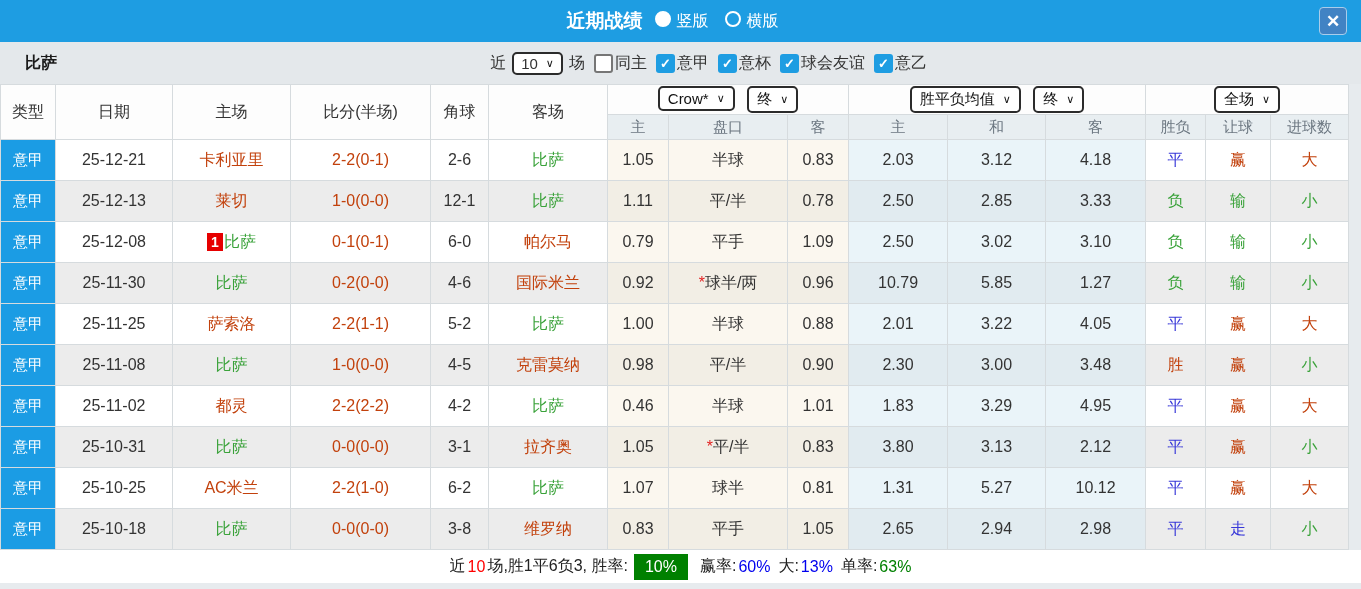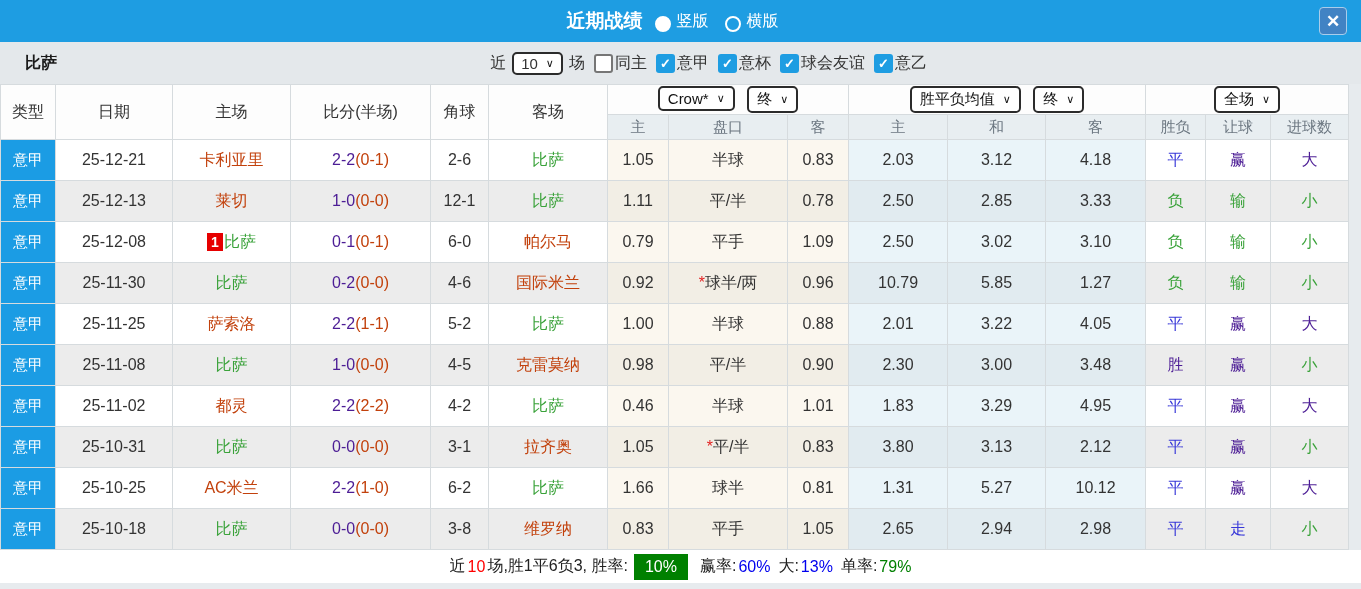--- a/index.html
+++ b/index.html
@@ -4,21 +4,21 @@
 <style>
   * { box-sizing: border-box; }
   html,body { margin:0; padding:0; }
   body {
     width:1361px; height:589px; overflow:hidden; position:relative;
     font-family:"Liberation Sans", sans-serif; background:#e7ebee;
   }
   
   .titlebar { height:42px; background:#1e9de2; display:flex; align-items:center; justify-content:center; position:relative; }
   .title { color:#fff; font-weight:bold; font-size:19px; margin-right:12px; }
-  .radio-item { display:inline-flex; align-items:flex-end; gap:6px; color:#fff; font-size:16px; margin-right:16px; cursor:pointer; }
+  .radio-item { display:inline-flex; align-items:flex-start; gap:6px; color:#fff; font-size:16px; margin-right:16px; cursor:pointer; }
   .radio-circle { width:16px; height:16px; border:2px solid #fff; border-radius:50%; }
   .radio-circle.on { background:#fff; }
   .close-btn { position:absolute; right:14px; top:7px; width:28px; height:28px; background:#4183c4; border:1px solid #a9cdeb; border-radius:4px; color:#fff; font-size:17px; font-weight:bold; display:flex; align-items:center; justify-content:center; cursor:pointer; line-height:1; }
   
   .filterbar { height:42px; background:#e4e8eb; display:flex; align-items:center; position:relative; }
   .team-name { position:absolute; left:25px; font-weight:bold; font-size:16px; color:#1a1a1a; }
   .filter-controls { margin:0 auto; transform:translateX(28px); display:flex; align-items:center; font-size:16px; color:#333; }
   .mini-select { background:#fff; border:2px solid #2b2b2b; border-radius:5px; padding:1px 7px; font-size:15px; display:inline-flex; align-items:center; gap:8px; margin:0 6px; cursor:pointer; }
   .chev { font-size:11px; color:#111; }
   .checkbox { width:19px; height:19px; border-radius:3px; display:inline-flex; align-items:center; justify-content:center; margin-left:9px; margin-right:2px; cursor:pointer; flex:none; }
@@ -33,21 +33,21 @@
   tr.sub-row th { background:#e8eef1; color:#6b7680; font-size:15px; height:25px; }
   .hdr-select { background:#fff; border:2px solid #2b2b2b; border-radius:5px; padding:2px 8px; font-size:15px; color:#111; display:inline-flex; align-items:center; gap:8px; margin:0 4px; cursor:pointer; }
   tbody td { height:41px; font-size:16px; color:#333; background:#fff; }
   tbody tr.even td { background:#ececec; }
   td.col-type { background:#1b9ce4 !important; color:#fff; font-size:15px; }
   td.col-odds { background:#fbf7ef; }
   tr.even td.col-odds { background:#f2eee5; }
   td.col-eu { background:#eaf4f9; }
   tr.even td.col-eu { background:#e1ebf0; }
   .t-green { color:#3aa23a; }
-  .t-red { color:#4c1d95; }
+  .t-red { color:#c2410c; }
   .t-blue { color:#3737d8; }
   .t-dark { color:#c2410c; }
   .badge-1 { background:#e60000; color:#fff; padding:0 4px; font-size:14px; font-weight:bold; margin-right:1px; display:inline-block; line-height:18px; }
   .star { color:#e32222; }
   
   .footer { height:33px; background:#fff; display:flex; align-items:center; justify-content:center; font-size:16px; color:#222; }
   .fseg { margin:0 1px; }
   .f-red { color:#f00; }
   .f-blue { color:#0000ee; }
   .f-green { color:#008000; }
@@ -296,21 +296,21 @@
         <td class=""><span class="t-red">赢</span></td>
         <td class=""><span class="t-green">小</span></td>
       </tr>
       <tr class="odd">
         <td class="col-type"><span>意甲</span></td>
         <td class=""><span>25-10-25</span></td>
         <td class=""><span class="t-dark">AC米兰</span></td>
         <td class=""><span class="t-red">2-2</span><span class="t-dark">(1-0)</span></td>
         <td class=""><span>6-2</span></td>
         <td class=""><span class="t-green">比萨</span></td>
-        <td class="col-odds"><span>1.66</span></td>
+        <td class="col-odds"><span>1.07</span></td>
         <td class="col-odds"><span>球半</span></td>
         <td class="col-odds"><span>0.81</span></td>
         <td class="col-eu"><span>1.31</span></td>
         <td class="col-eu"><span>5.27</span></td>
         <td class="col-eu"><span>10.12</span></td>
         <td class=""><span class="t-blue">平</span></td>
         <td class=""><span class="t-red">赢</span></td>
         <td class=""><span class="t-red">大</span></td>
       </tr>
       <tr class="even">
@@ -336,14 +336,14 @@
 <div class="footer">
     <span class="fseg">近</span>
     <span class="fseg f-red">10</span>
     <span class="fseg">场,胜1平6负3, 胜率:</span>
     <span class="fseg f-badge">10%</span>
     <span class="fseg f-gap">赢率:</span>
     <span class="fseg f-blue">60%</span>
     <span class="fseg f-gap">大:</span>
     <span class="fseg f-blue">13%</span>
     <span class="fseg f-gap">单率:</span>
-    <span class="fseg f-green">79%</span>
+    <span class="fseg f-green">63%</span>
   </div>
 
 </body></html>

